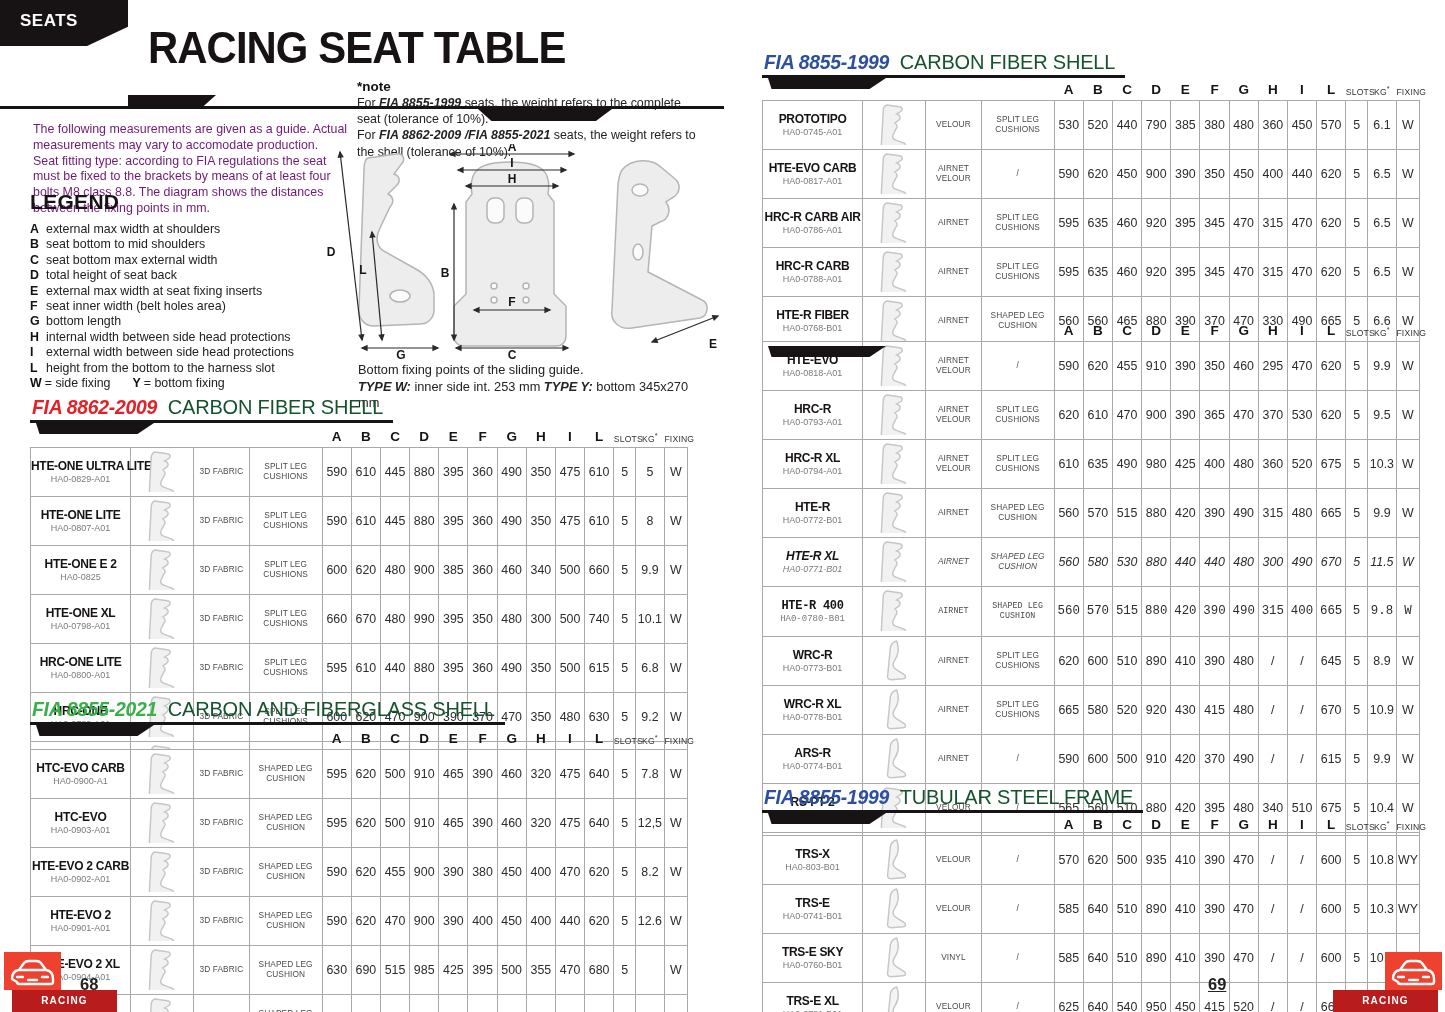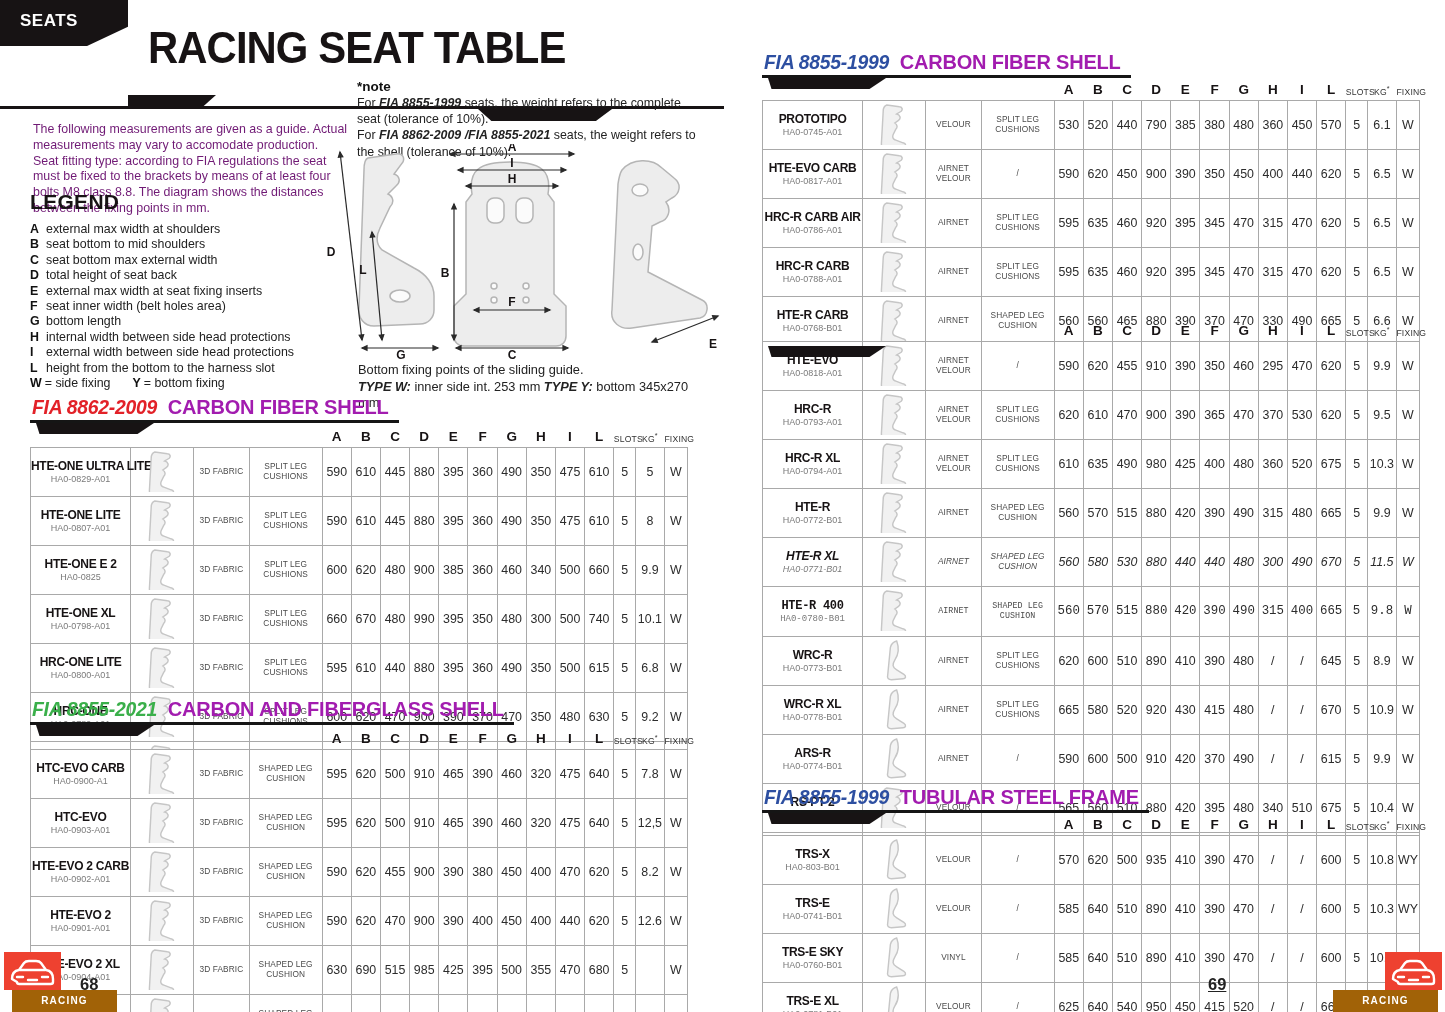--- a/index.html
+++ b/index.html
@@ -30,35 +30,35 @@
   .note-title{font-weight:bold;font-size:13.5px;margin-bottom:1px;color:#111;}
   .note-line{font-size:12.4px;line-height:16.2px;color:#222;}
   .bseg{font-weight:bold;font-style:italic;}
   
   .diagram{position:absolute;left:322px;top:144px;width:402px;height:216px;}
   .dia-caption{position:absolute;left:358px;top:362px;width:350px;font-size:12.8px;line-height:16.6px;color:#222;}
   
   .tsec{position:absolute;}
   .ttl-wrap{display:inline-block;border-bottom:3px solid #151515;padding:0 10px 1px 2px;white-space:nowrap;}
   .ttl-fia{font-style:italic;font-weight:bold;font-size:20px;letter-spacing:-.3px;display:inline-block;transform:scaleX(.97);transform-origin:left;}
-  .ttl-name{font-weight:bold;font-size:20px;color:#a21caf;margin-left:7px;letter-spacing:-.2px;margin-top:8px;}
+  .ttl-name{font-weight:normal;font-size:20px;color:#14532d;margin-left:7px;letter-spacing:-.2px;margin-top:8px;}
   .ttab{position:absolute;top:27px;left:6px;width:118px;height:11px;background:#171314;
         clip-path:polygon(0 0,100% 0,86% 100%,3% 100%);}
   table.seat{border-collapse:collapse;width:100%;table-layout:fixed;margin-top:2px;}
   table.seat thead td{border:none;text-align:center;vertical-align:bottom;padding:0 0 3px 0;}
   .hletter{font-weight:bold;font-size:13.5px;color:#171314;}
   .hsmall{font-size:8.6px;color:#333;letter-spacing:.2px;}
   table.seat tbody td{border:1.4px solid #a9a9a9;text-align:center;vertical-align:middle;padding:0;background:#fff;}
   .nm{font-weight:bold;font-size:12px;letter-spacing:-.3px;color:#171314;white-space:nowrap;}
   .code{font-size:9px;color:#7a7a7a;margin-top:1px;letter-spacing:0;}
   .fab,.cus{font-size:8.3px;color:#4a4a4a;line-height:1.18;letter-spacing:.1px;}
   .val{font-size:12.4px;color:#2c2c2c;}
   
   .logo-box{position:absolute;width:57px;height:38px;background:#ee4130;}
-  .brand-bar{position:absolute;width:105px;height:22px;background:#a16207;color:#fff;
+  .brand-bar{position:absolute;width:105px;height:22px;background:#b91c1c;color:#fff;
              font-size:10px;font-weight:bold;letter-spacing:1.2px;text-align:center;line-height:22px;}
   .pagenum{position:absolute;font-size:16.5px;font-weight:bold;color:#222;}
 </style>
 </head>
 <body>
 
 <div class="page">
 
   <div class="seats-tab">
     <span>SEATS</span>
@@ -725,21 +725,21 @@
               <td class="val">470</td>
               <td class="val">315</td>
               <td class="val">470</td>
               <td class="val">620</td>
               <td class="val">5</td>
               <td class="val">6.5</td>
               <td class="val">W</td>
             </tr>
             <tr style="height: 31px;">
               <td>
-                <div class="nm">HTE-R CARB</div>
+                <div class="nm">HTE-R FIBER</div>
                 <div class="code">HA0-0768-B01</div>
               </td>
               <td><svg width="36" height="44" viewBox="0 0 40 48">
                   <path fill="#f1f1f1" stroke="#c6c6c6" stroke-width="1.6" d="M12,4 l14,2 c3,0 4,3 2,5 l-5,3 c4,1 5,5 2,7 l-4,3 c3,2 3,5 1,7 l-3,6 c-1,3 0,5 3,6 l8,3 c4,1 4,5 0,6 l-17,2 c-4,0 -7,-3 -7,-7 l2,-36 c0,-4 1,-6 4,-7 z"></path>
                 </svg></td>
               <td class="fab">AIRNET</td>
               <td class="cus">SHAPED LEG CUSHION</td>
               <td class="val">560</td>
               <td class="val">560</td>
               <td class="val">465</td>

